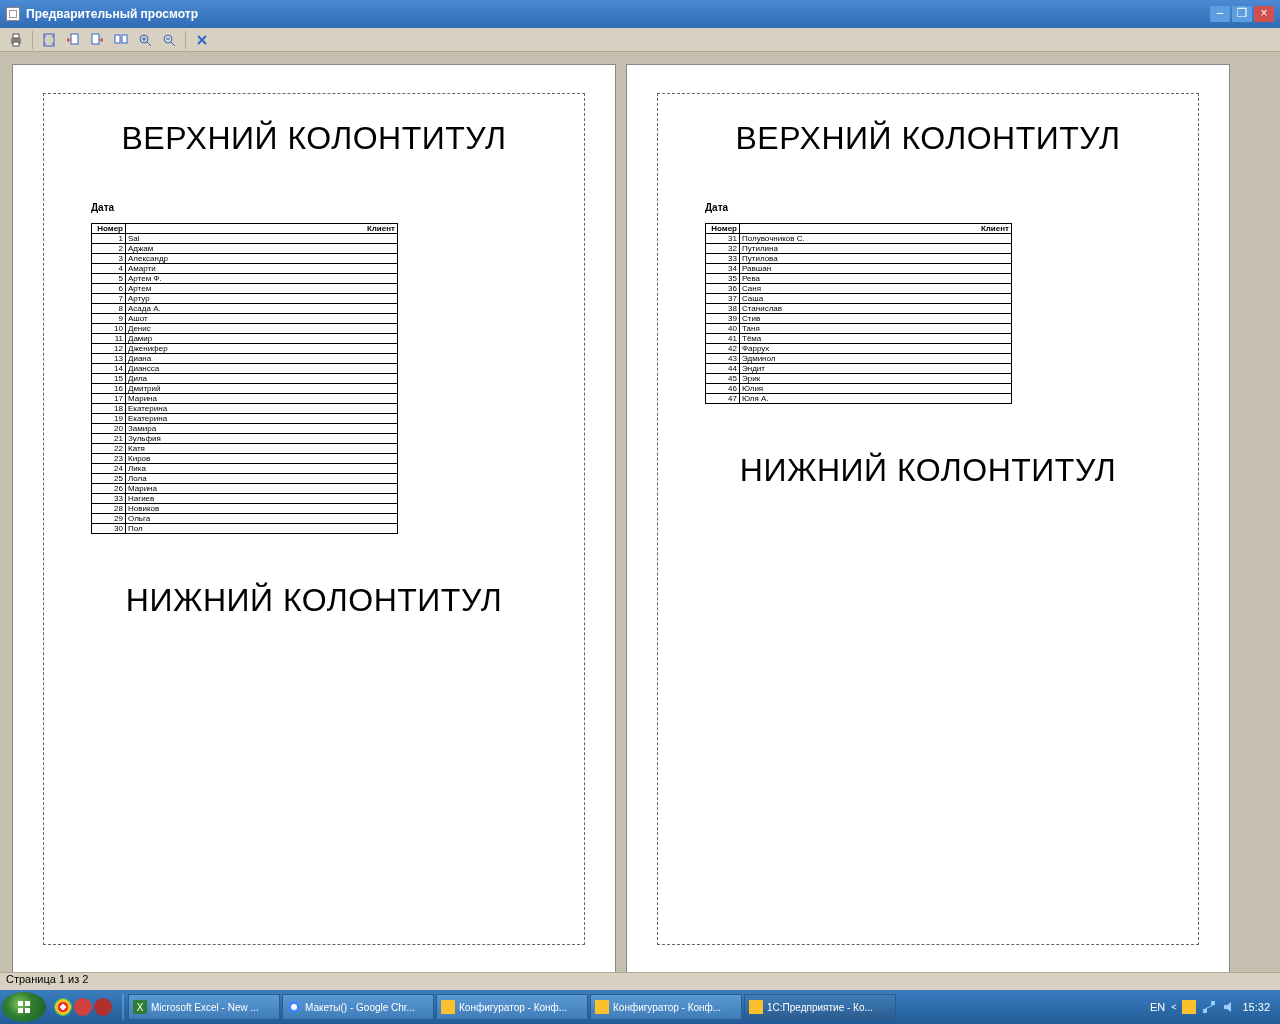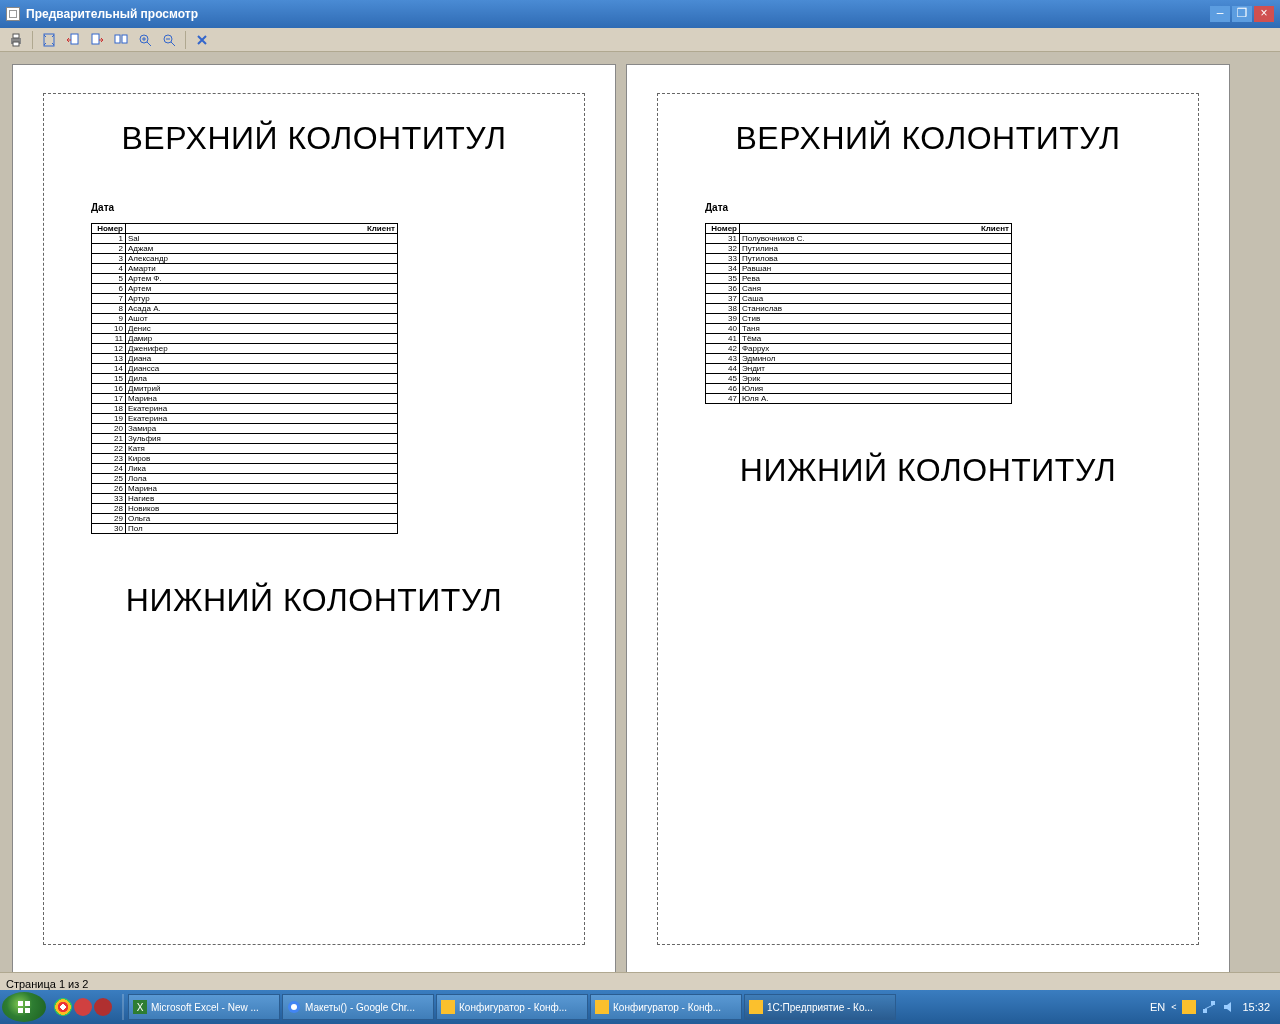--- a/index.html
+++ b/index.html
@@ -17,21 +17,21 @@
 .page { background: #fff; width: 604px; height: 912px; border: 1px solid #888; position: relative; padding: 20px 26px; }
 .margin-box { position: absolute; border: 1px dashed #666; top: 28px; left: 30px; right: 30px; bottom: 30px; pointer-events: none; }
 .colontitul { font-size: 32px; text-align: center; margin: 35px 0 45px; letter-spacing: 0.5px; }
 .colontitul-footer { font-size: 32px; text-align: center; margin: 48px 0; letter-spacing: 0.5px; }
 .date-label { font-size: 10px; font-weight: bold; margin: 0 0 10px 52px; }
 .data-table { border-collapse: collapse; margin-left: 52px; font-size: 8px; }
 .data-table th, .data-table td { border: 1px solid #000; padding: 0 2px; height: 9px; line-height: 9px; text-align: left; overflow: hidden; white-space: nowrap; }
 .data-table th { font-weight: bold; text-align: right; }
 .col-num { width: 34px; text-align: right !important; }
 .col-client { width: 272px; }
-.statusbar { background: #d8d0c0; height: 18px; padding: 0 6px; font-size: 11px; display: flex; align-items: flex-end; border-top: 1px solid #b0a890; }
+.statusbar { background: #d8d0c0; height: 18px; padding: 0 6px; font-size: 11px; display: flex; align-items: flex-start; border-top: 1px solid #b0a890; }
 .taskbar { background: linear-gradient(#3a7dc0, #225c98); height: 34px; display: flex; align-items: center; padding: 0 2px; gap: 2px; }
 .start-btn { width: 44px; height: 30px; background: radial-gradient(circle at 40% 40%, #7ec850 0%, #2e7d32 40%, #1b5e20 100%); border-radius: 50%; display: flex; align-items: center; justify-content: center; cursor: pointer; }
 .start-btn svg { width: 20px; height: 20px; }
 .ql-icons { display: flex; gap: 2px; margin: 0 6px; }
 .ql-icon { width: 18px; height: 18px; cursor: pointer; border-radius: 2px; }
 .tb-sep-v { width: 2px; height: 26px; background: rgba(255,255,255,0.2); margin: 0 2px; }
 .task-item { background: linear-gradient(#5a99d4, #3f7db8); border: 1px solid #2a5c90; height: 26px; min-width: 152px; max-width: 152px; display: flex; align-items: center; padding: 0 4px; gap: 4px; color: #fff; font-size: 10px; cursor: pointer; overflow: hidden; white-space: nowrap; }
 .task-item.active { background: linear-gradient(#3f7db8, #2a5c90); }
 .task-icon { width: 14px; height: 14px; flex: 0 0 14px; }
 .tray { margin-left: auto; display: flex; align-items: center; gap: 6px; padding: 0 8px; color: #fff; font-size: 11px; }

